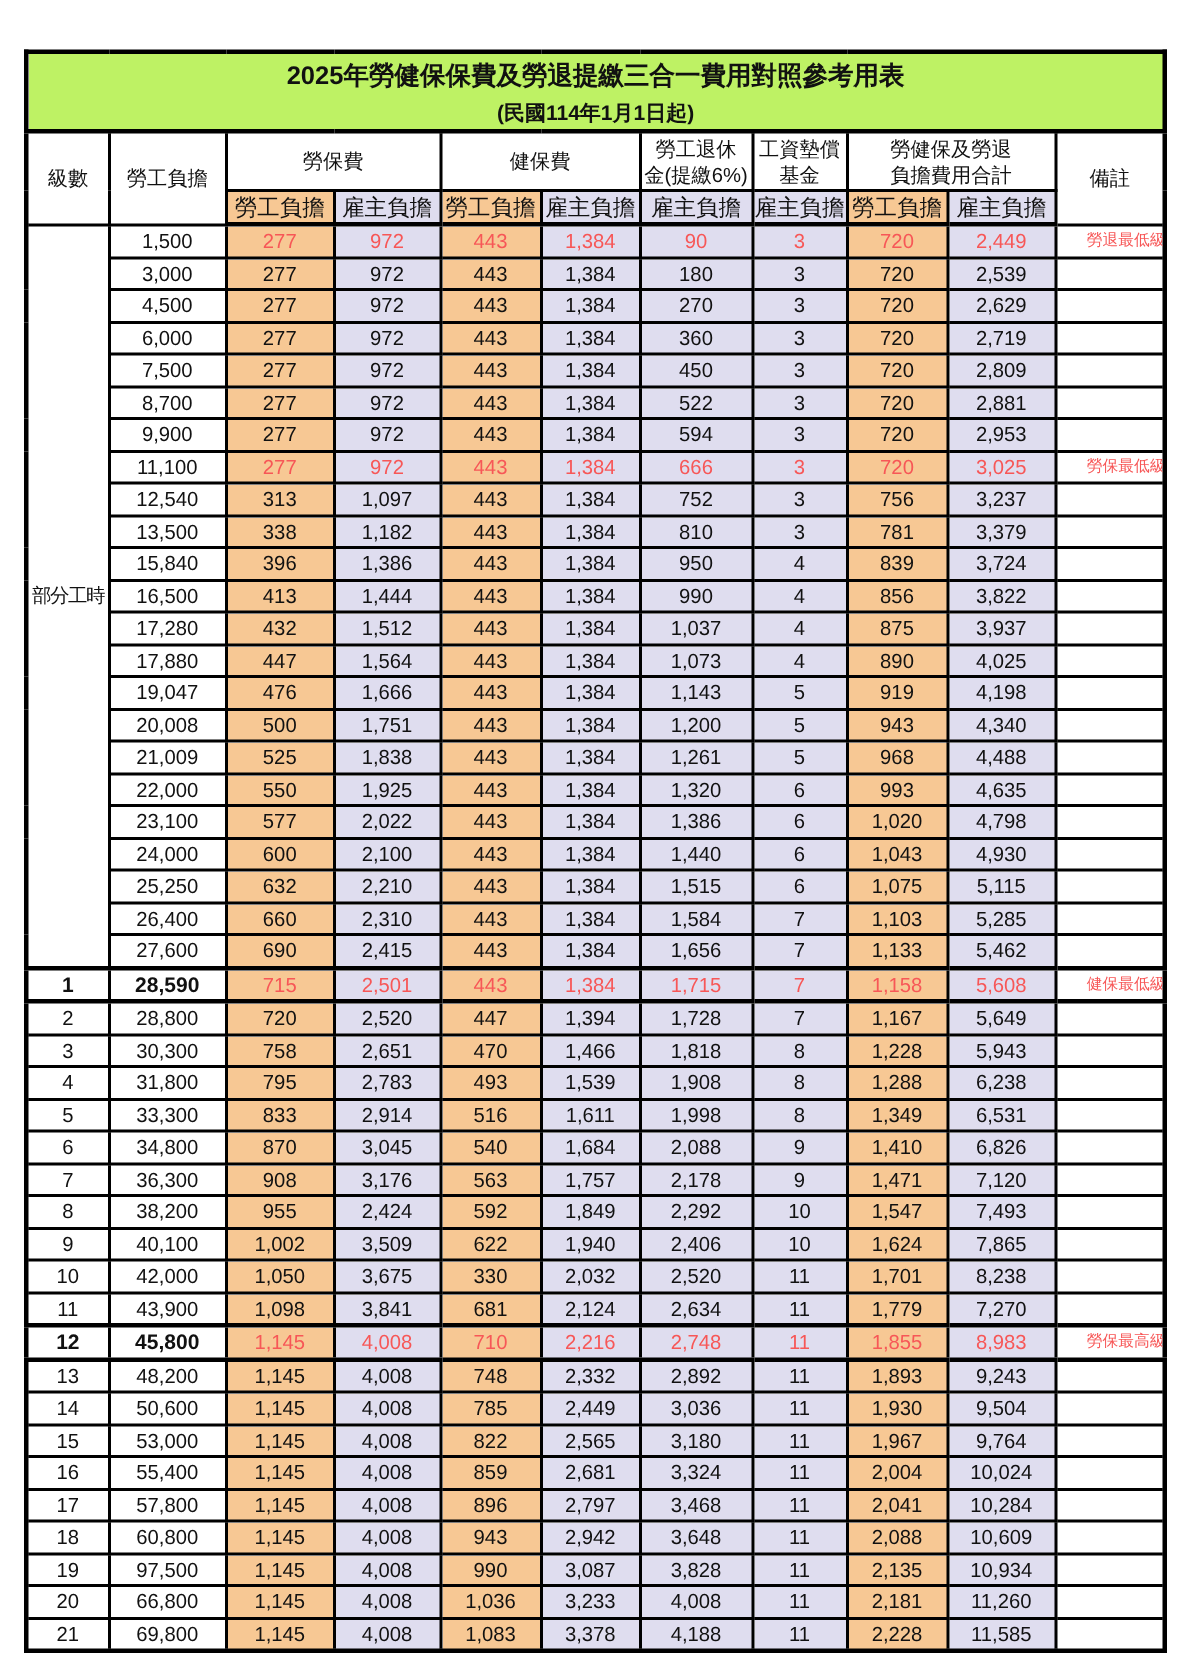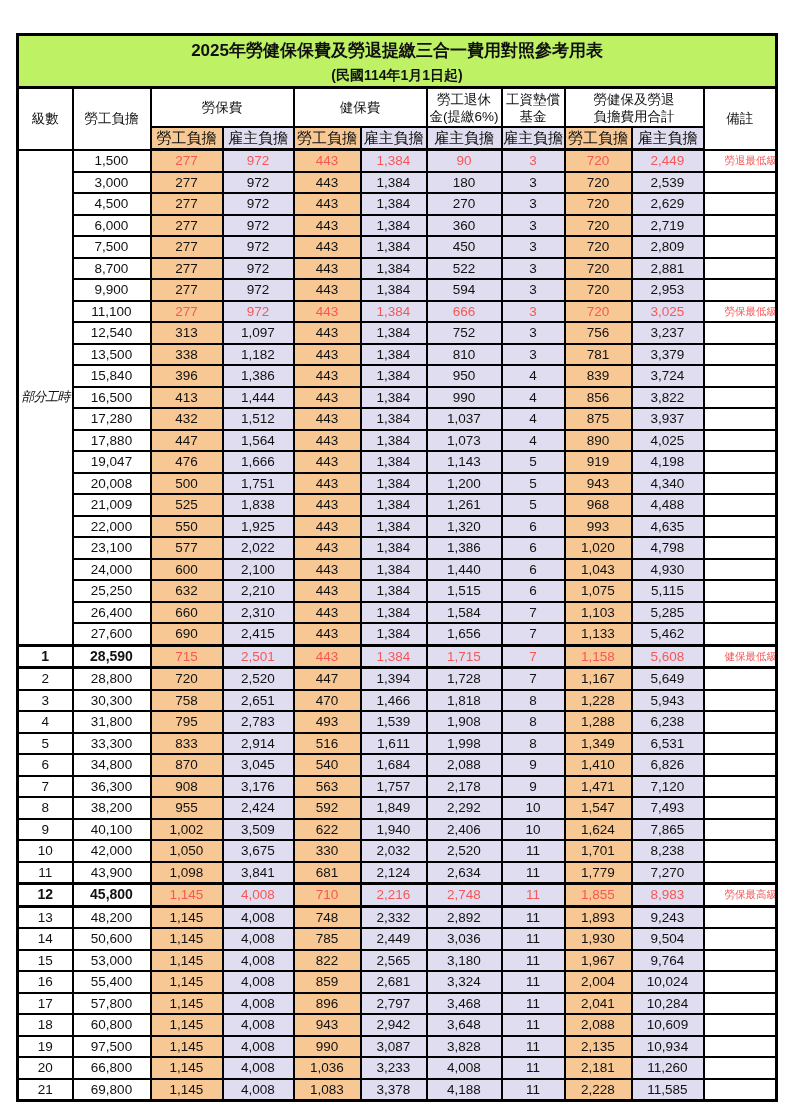--- a/index.html
+++ b/index.html
@@ -53,21 +53,21 @@
   th.emp,td.emp{background:var(--emp);}
   th.er,td.er{background:var(--er);}
   tbody td{
     height:19.5px;
     line-height:19.5px;
     font-size:13.5px;
     background:#ffffff;
   }
   td.level,td.bracket,td.remark{background:#ffffff;}
   td.remark{font-size:10.5px;color:var(--red);padding-left:20px;}
-  td.group{font-size:13px;letter-spacing:-1px;font-style:italic;}
+  td.group{font-size:13px;letter-spacing:-1px;}
   tr.red td.val,tr.red td.remark{color:var(--red);}
   tr.boldrow td.level,tr.boldrow td.bracket{font-weight:bold;font-size:14px;}
   tr.thick td{border-top-width:3px;border-bottom-width:3px;}
 </style>
 </head>
 <body>
 
 <div class="page">
   <table class="ref">
     <colgroup>

